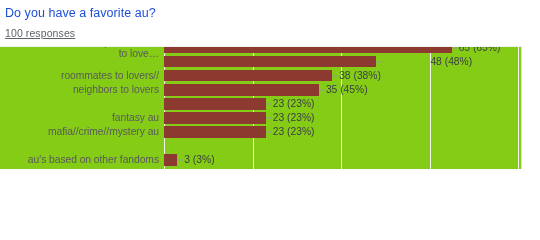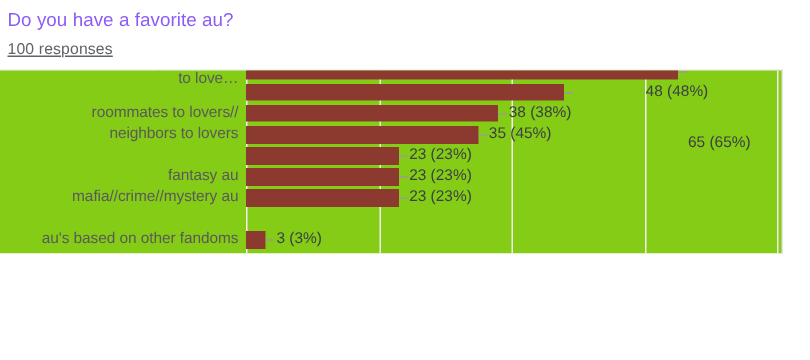--- a/index.html
+++ b/index.html
@@ -26,21 +26,21 @@
     overflow: hidden;
   }
 
   
   .q-title {
     position: absolute;
     left: 5px;
     top: 6px;
     font-size: 12.5px;
     line-height: 15px;
-    color: #8b5cf6;
+    color: #1d4ed8;
     letter-spacing: 0.05px;
     white-space: nowrap;
   }
   .q-responses {
     position: absolute;
     left: 5px;
     top: 27px;
     font-size: 10.5px;
     line-height: 13px;
     color: #5f6368;
@@ -151,21 +151,21 @@
           <div class="gridline" style="left: 341px;"></div>
           <div class="gridline" style="left: 429.5px;"></div>
           <div class="gridline" style="left: 518px;"></div>
         </div>
       <div class="rows" id="rows">
           <div class="row" style="top: -6.4px;">
             <div class="row-label">friends to lovers (best friends
 to love…</div>
             <div class="bar" style="width: 287.625px; background: rgb(140, 58, 48);"></div>
             <div class="leader" style="left: 451.625px;"></div>
-            <div class="bar-value" style="left: 458.625px; margin-top: 48px;">65 (65%)</div>
+            <div class="bar-value" style="left: 458.625px;">65 (65%)</div>
           </div>
           <div class="row" style="top: 7.7px;">
             <div class="row-label"></div>
             <div class="bar" style="width: 212.4px; background: rgb(140, 58, 48);"></div>
             <div class="leader" style="left: 376.4px;"></div>
             <div class="bar-value" style="left: 383.4px; margin-left: 47px;">48 (48%)</div>
           </div>
           <div class="row" style="top: 21.8px;">
             <div class="row-label">roommates to lovers//</div>
             <div class="bar" style="width: 168.15px; background: rgb(140, 58, 48);"></div>

